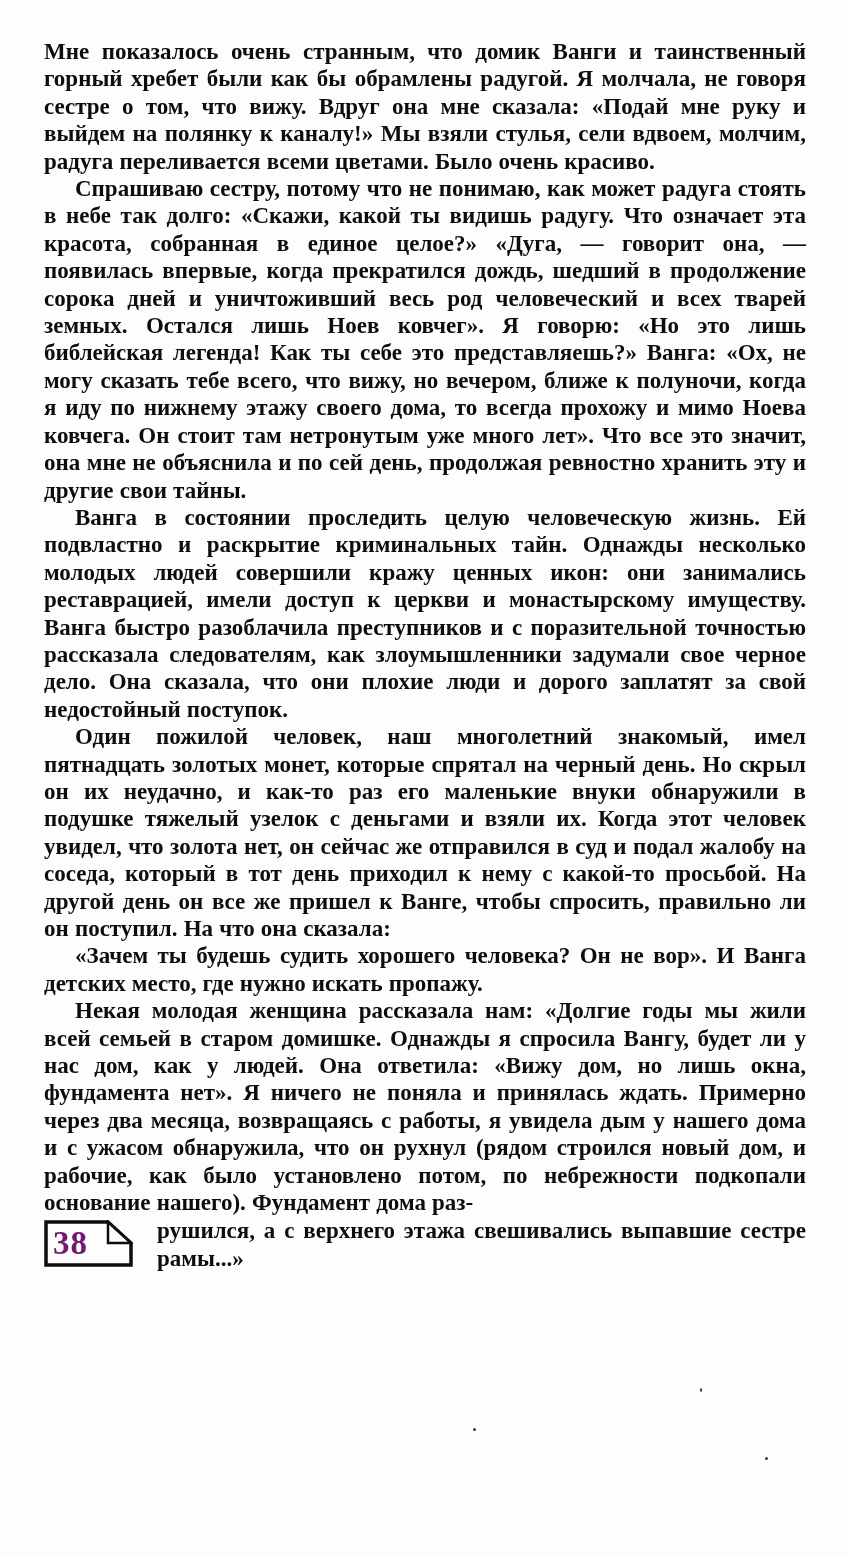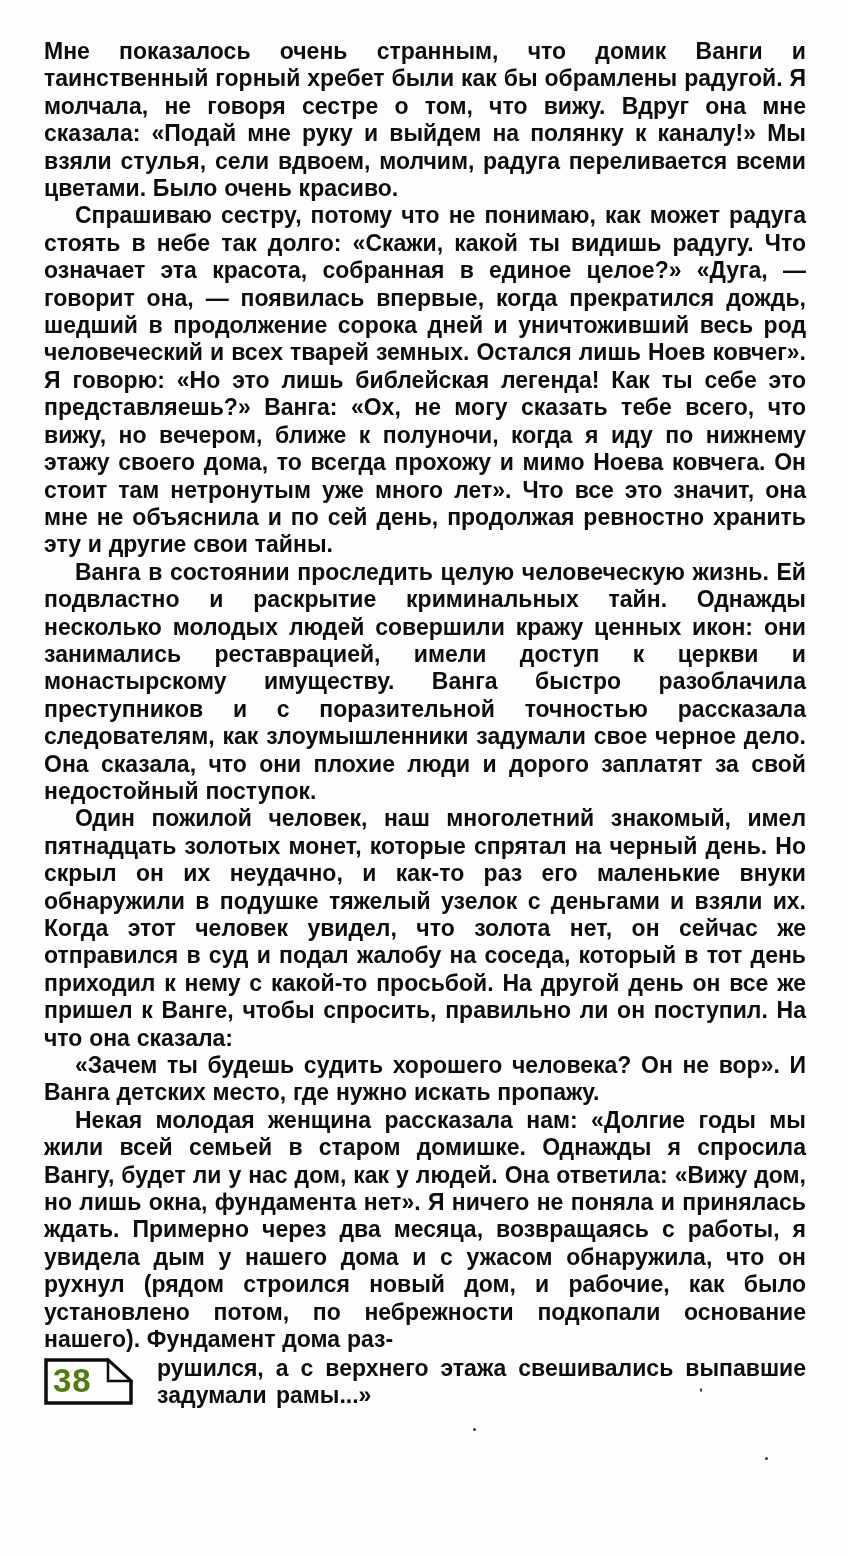--- a/index.html
+++ b/index.html
@@ -11,21 +11,21 @@
     height: 1556px;
     background: #fdfdfb;
     overflow: hidden;
     position: relative;
   }
   .page {
     box-sizing: border-box;
     width: 848px;
     height: 1556px;
     padding: 38px 42px 0 44px;
-    font-family: Liberation Sans, sans-serif;
+    font-family: Liberation Serif, serif;
     font-weight: bold;
     color: #0d0d0d;
     font-size: 23px;
     line-height: 27.4px;
   }
   .para {
     margin: 0;
     text-align: justify;
     hyphens: auto;
     -webkit-hyphens: auto;
@@ -50,21 +50,21 @@
     top: 0;
   }
   .pagenum {
     position: absolute;
     left: 9px;
     top: 2px;
     font-size: 33px;
     line-height: 42px;
     font-weight: bold;
     letter-spacing: 1px;
-    color: #4d7c0f;
+    color: #701a75;
   }
   .wraptext {
     overflow: hidden;
     text-align: justify;
     word-spacing: 3px;
   }
   .clear { clear: both; }
   .speck {
     position: absolute;
     background: #3a3a3a;
@@ -84,21 +84,21 @@
   <p class="para indent">Некая молодая женщина рассказала нам: «Долгие годы мы жили всей семьей в старом домишке. Однажды я спросила Вангу, будет ли у нас дом, как у людей. Она ответила: «Вижу дом, но лишь окна, фундамента нет». Я ничего не поняла и принялась ждать. Примерно через два месяца, возвращаясь с работы, я увидела дым у нашего дома и с ужасом обнаружила, что он рухнул (рядом строился новый дом, и рабочие, как было установлено потом, по небрежности подкопали основание нашего). Фундамент дома раз-</p>
 
   <div class="footer-wrap">
     <div class="pagebox">
       <svg width="89" height="47" viewBox="0 0 89 47">
         <path d="M2,2 H64 L87,23 V45 H2 Z" fill="#fdfdfb" stroke="#0d0d0d" stroke-width="3.5" stroke-linejoin="miter"></path>
         <path d="M64,2 L87,23 L64,23 Z" fill="#fdfdfb" stroke="#0d0d0d" stroke-width="2.5" stroke-linejoin="miter"></path>
       </svg>
       <span class="pagenum">38</span>
     </div>
-    <div class="wraptext">рушился, а с верхнего этажа свешивались выпавшие задумали рамы...»</div>
+    <div class="wraptext">рушился, а с верхнего этажа свешивались выпавшие сестре рамы...»</div>
     <div class="clear"></div>
   </div>
 
 </div>
 
 <div class="speck" style="left:473px; top:1428px; width:3px; height:3px;"></div>
 <div class="speck" style="left:765px; top:1457px; width:3px; height:3px;"></div>
 <div class="speck" style="left:700px; top:1388px; width:2px; height:4px;"></div>
 
 </body></html>

